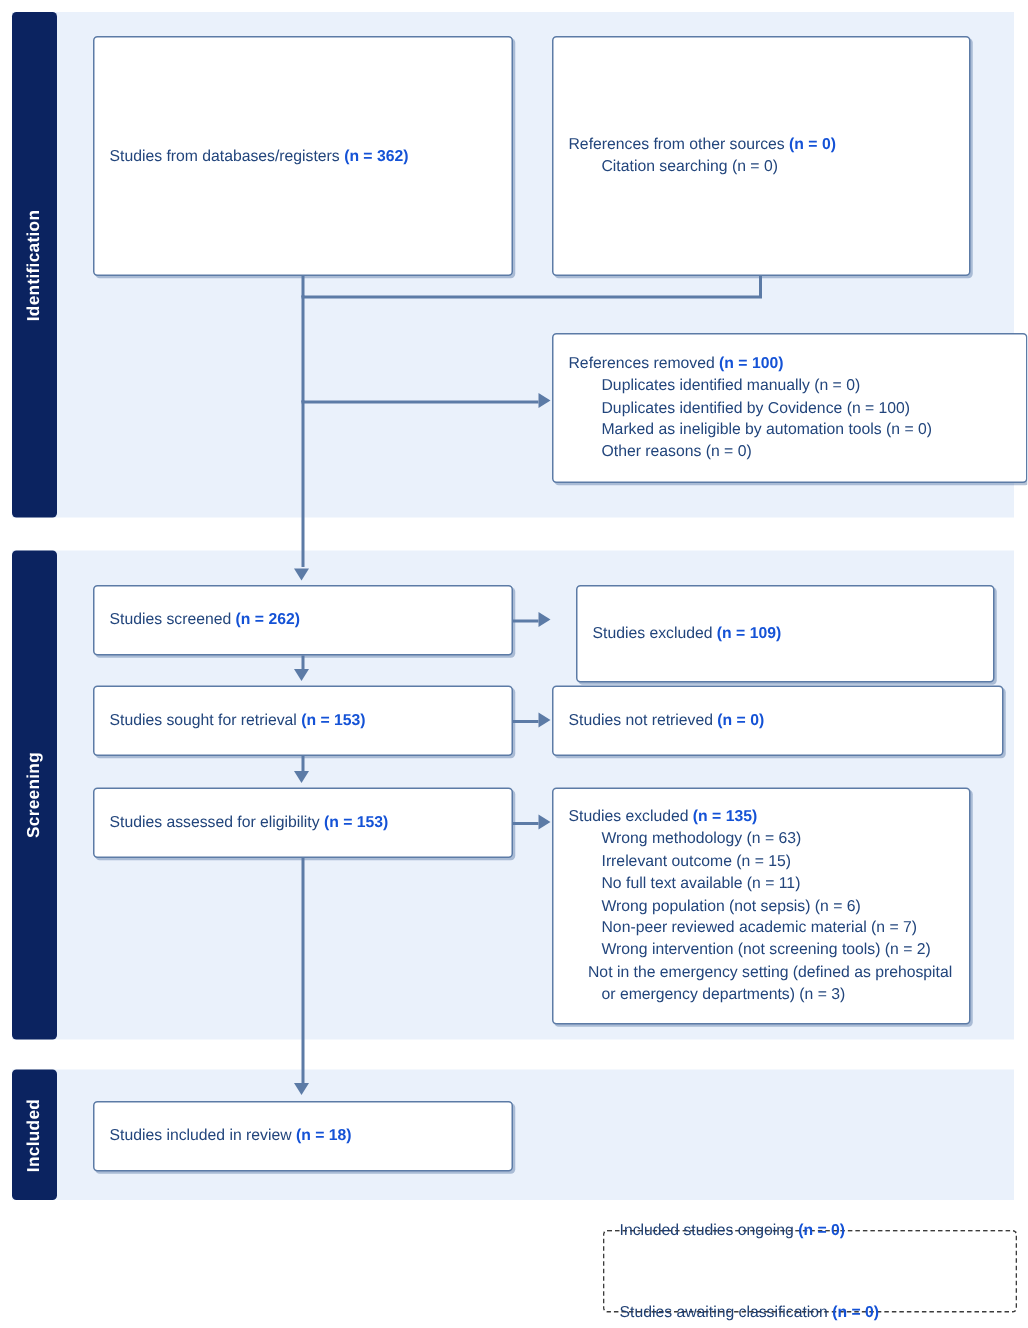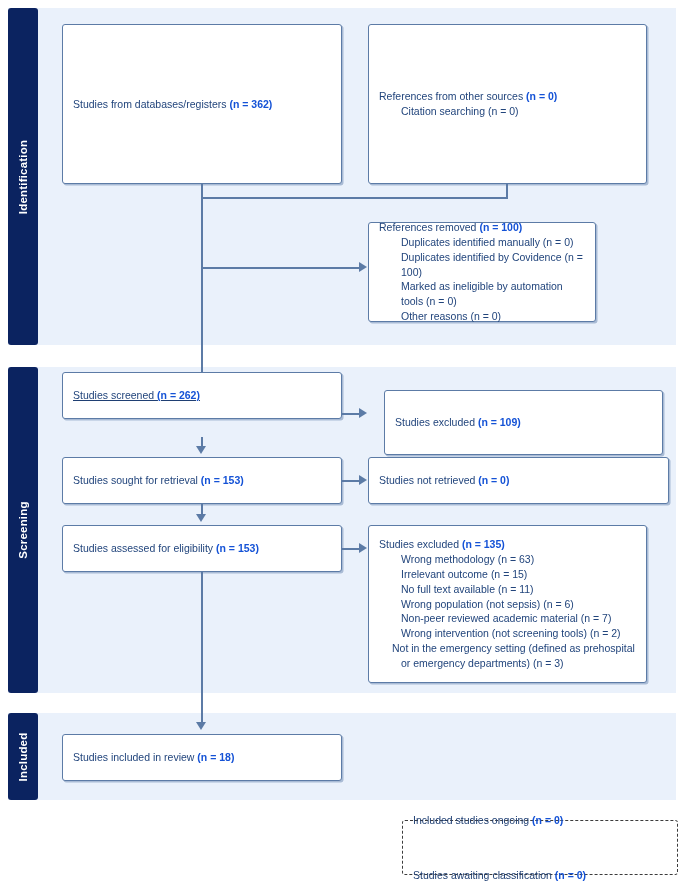--- a/index.html
+++ b/index.html
@@ -81,22 +81,22 @@
   .box .sub {
     padding-left: 22px;
     color: #22457c;
   }
   .box .sub .hang { padding-left: 0; text-indent: -9px; }
   .box .plain b { color: #1452d6; font-weight: bold; }
 
   
   .b-db        { left: 62px;  top: 24px;  width: 280px; height: 160px; }
   .b-other     { left: 368px; top: 24px;  width: 279px; height: 160px; }
-  .b-removed   { left: 368px; top: 222px; width: 228px; height: 100px; }
-  .b-screened  { left: 62px;  top: 372px; width: 280px; height: 47px; text-decoration: underline;  }
+  .b-removed   { left: 368px; top: 222px; width: 317px; height: 100px; }
+  .b-screened  { left: 62px;  top: 390px; width: 280px; height: 47px;  }
   .b-excl1     { left: 384px; top: 390px; width: 279px; height: 65px;  }
   .b-sought    { left: 62px;  top: 457px; width: 280px; height: 47px;  }
   .b-notretr   { left: 368px; top: 457px; width: 301px; height: 47px;  }
   .b-assessed  { left: 62px;  top: 525px; width: 280px; height: 47px;  }
   .b-excl2     { left: 368px; top: 525px; width: 279px; height: 158px; }
   .b-included  { left: 62px;  top: 734px; width: 280px; height: 47px;  }
   .b-ongoing   { left: 402px; top: 820px; width: 276px; height: 55px;  }
 
   
   .conn {

